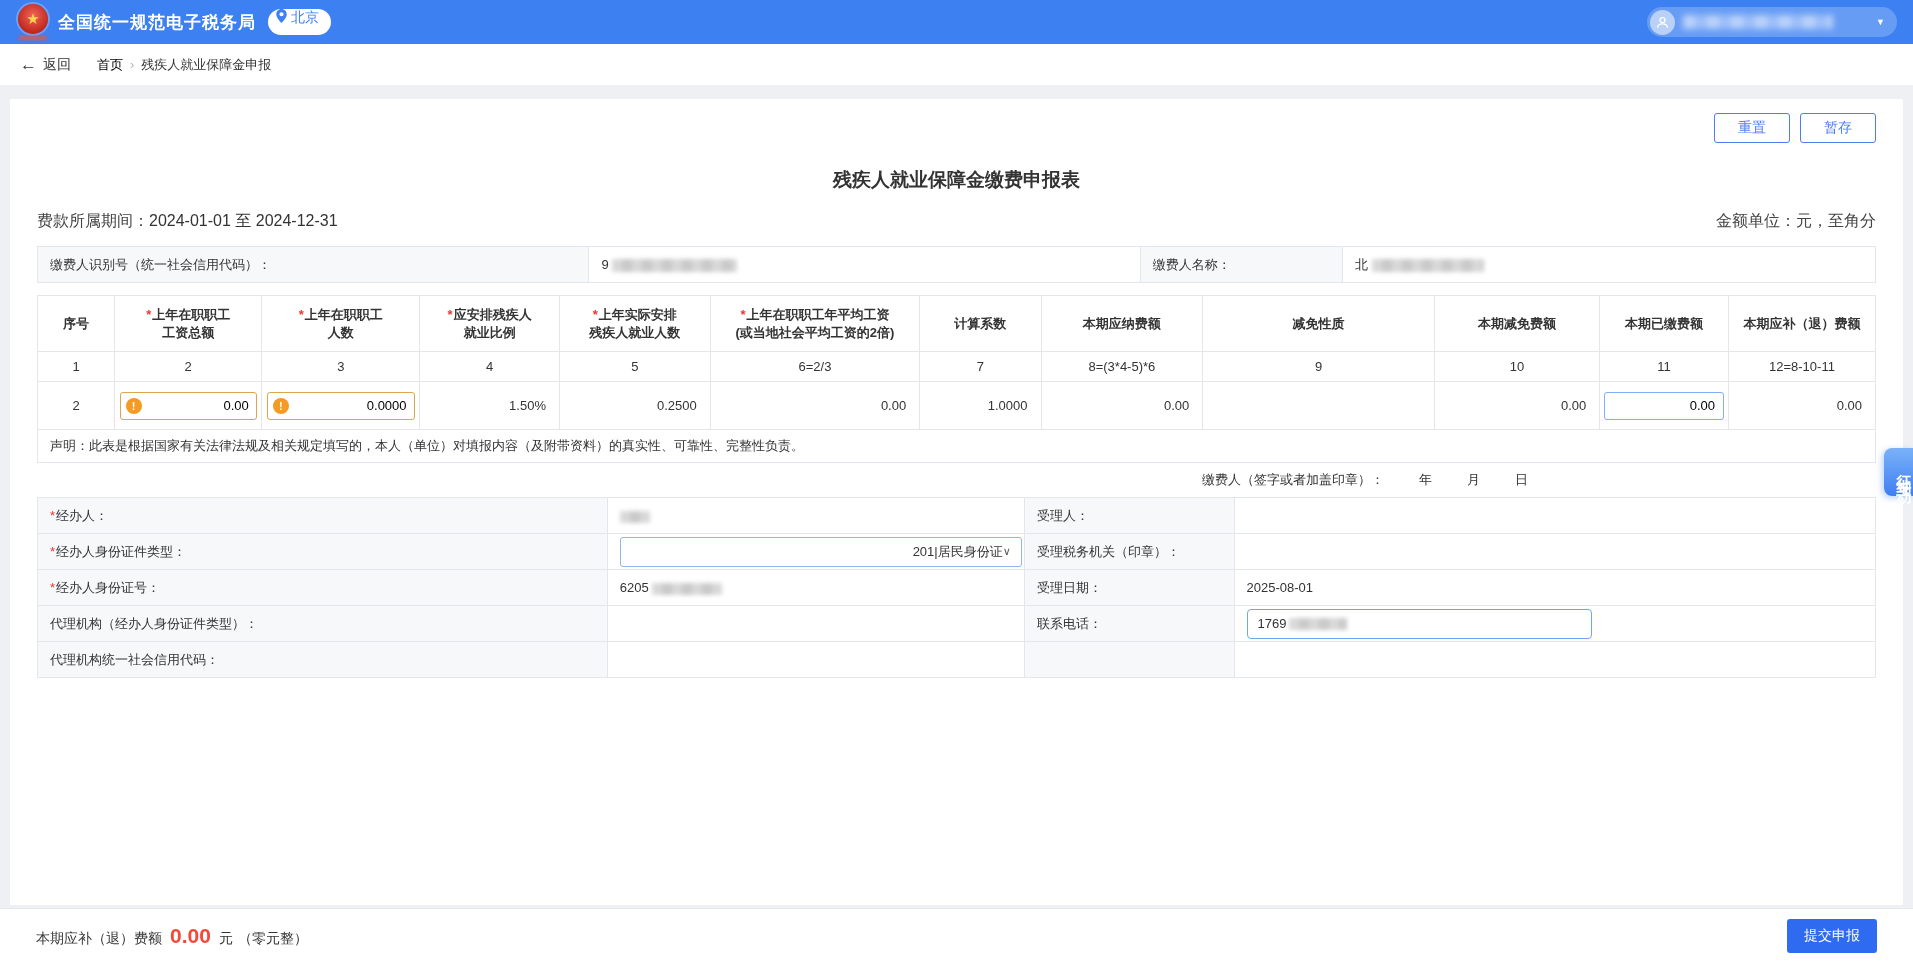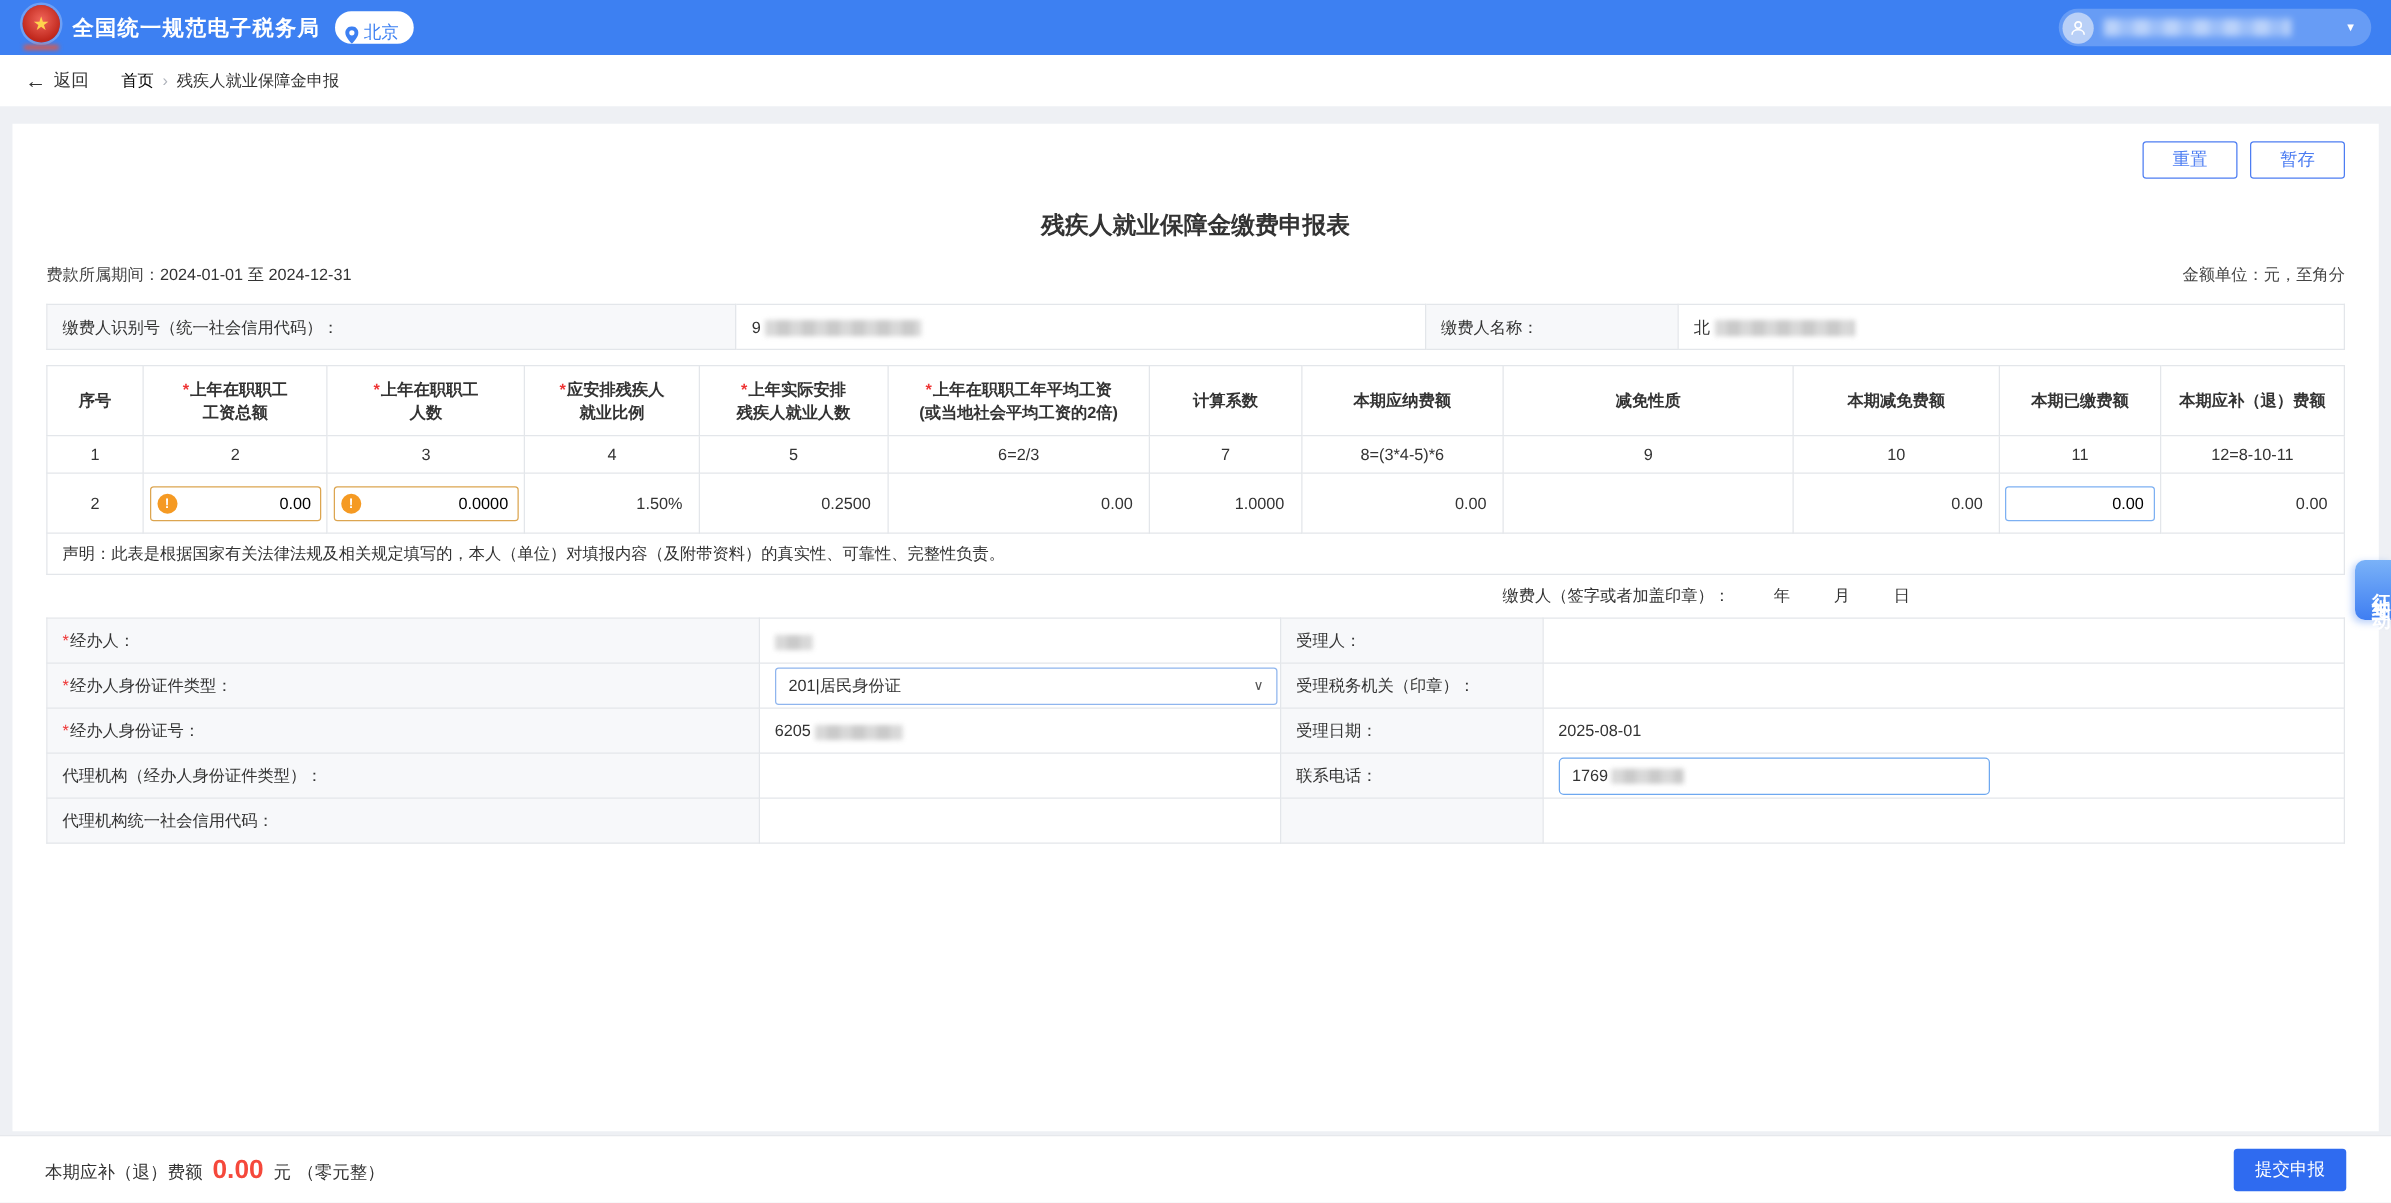--- a/index.html
+++ b/index.html
@@ -8,40 +8,40 @@
     font-family: "Liberation Sans", "DejaVu Sans", sans-serif;
     background:#eef0f4; color:#333; font-size:13px; position:relative;
   }
   
   .app-header{ height:44px; background:#3d80f2; display:flex; align-items:center; padding:0 18px; position:relative; }
   .emblem-wrap{ display:flex; flex-direction:column; align-items:center; margin-right:10px; }
   .emblem{ width:30px; height:30px; border-radius:50%; background:radial-gradient(circle at 50% 40%, #f0655a, #c0271c 70%);
     display:flex; align-items:center; justify-content:center; color:#ffd34d; font-size:15px; box-shadow:0 0 0 2px rgba(255,255,255,.25);}
   .emblem-caption{ width:28px; height:4px; margin-top:2px; background:#d65a4e; filter:blur(1.5px); border-radius:1px;}
   .app-title{ color:#fff; font-size:17px; font-weight:bold; letter-spacing:1px; margin-right:12px; }
-  .loc-pill{ background:#fff; color:#3d80f2; border-radius:14px; height:26px; padding:0 12px 0 8px; display:flex; align-items:flex-end; gap:4px; font-size:14px; cursor:pointer;}
+  .loc-pill{ background:#fff; color:#3d80f2; border-radius:14px; height:26px; padding:0 12px 0 8px; display:flex; align-items:flex-start; gap:4px; font-size:14px; cursor:pointer;}
   .user-chip{ position:absolute; right:16px; top:7px; height:30px; background:rgba(255,255,255,.22); border-radius:16px;
     display:flex; align-items:center; gap:8px; padding:0 12px 0 3px; min-width:250px; cursor:pointer;}
   .avatar{ width:25px; height:25px; border-radius:50%; background:#b9d0f7; display:flex; align-items:center; justify-content:center; }
   .caret{ color:#fff; font-size:9px; margin-left:auto; }
   
   .nav-bar{ height:41px; background:#fff; display:flex; align-items:center; padding:0 20px; font-size:14px; }
   .back-group{ display:flex; align-items:center; gap:6px; color:#333; cursor:pointer; }
   .back-arrow{ font-size:17px; line-height:1; }
   .crumbs{ margin-left:26px; display:flex; align-items:center; gap:7px; font-size:13px; }
   .crumb-home{ color:#000000; cursor:pointer; }
   .crumb-sep{ color:#b0b4bc; }
   .crumb-cur{ color:#333; }
   
   .card{ position:absolute; left:10px; right:10px; top:99px; bottom:57px; background:#fff; }
   .card-inner{ padding:0 27px; }
   .toolbar{ display:flex; justify-content:flex-end; gap:10px; padding-top:14px; }
   .btn-outline{ background:#fff; border:1px solid #4d7df2; color:#4d7df2; font-size:14px; padding:5px 23px; border-radius:3px; cursor:pointer; }
   .form-title{ text-align:center; font-size:19px; font-weight:bold; margin-top:24px; }
-  .meta-row{ display:flex; justify-content:space-between; margin-top:18px; font-size:13px; color:#444;align-items:flex-end; }
+  .meta-row{ display:flex; justify-content:space-between; margin-top:18px; font-size:16px; color:#444;align-items:flex-end; }
   .meta-row b{ font-weight:normal; color:#333; }
   
   table{ border-collapse:collapse; width:100%; table-layout:fixed; }
   td,th{ border:1px solid #e3e6ea; font-size:13px; font-weight:normal; color:#333; }
   .info-table{ margin-top:14px; }
   .info-table td{ height:36px; padding:0 12px; }
   .lbl-cell{ background:#f7f8fa; }
   .fee-table{ margin-top:12px; }
   .fee-table th{ height:56px; padding:4px 3px; text-align:center; font-weight:600; }
   .th-title{ white-space:pre-line; }
@@ -53,21 +53,21 @@
     border:1px solid #dca550; border-radius:3px; background:#fff; padding:0 7px 0 5px; }
   .warn-icon{ width:16px; height:16px; border-radius:50%; background:#f59a23; color:#fff; font-size:11px; font-weight:bold;
     display:flex; align-items:center; justify-content:center; flex:0 0 16px;}
   .cellbox input{ border:none; outline:none; width:70%; text-align:right; font-size:13px; font-family:inherit; }
   .blue-input{ width:94%; height:28px; border:1px solid #7db0f2; border-radius:3px; text-align:right; padding:0 8px; font-size:13px; font-family:inherit; outline:none; }
   .declare-row{ border:1px solid #e3e6ea; border-top:none; padding:7px 12px; font-size:13px; }
   .sign-row{ display:flex; justify-content:flex-end; align-items:center; padding:8px 348px 8px 0; font-size:13px; gap:0;text-align:center; }
   .sign-row .d{ margin-left:35px; }
   .detail-table td{ height:36px; padding:0 12px; }
   .select-box{ width:402px; height:30px; border:1px solid #8fb5ee; border-radius:3px; display:flex; align-items:center;
-    justify-content:space-between; padding:0 10px; cursor:pointer; background:#fff; }
+    justify-content:flex-end; padding:0 10px; cursor:pointer; background:#fff; }
   .select-box .chev{ color:#555; font-size:11px; }
   .phone-box{ width:345px; height:30px; border:1px solid #6ea8f0; border-radius:4px; display:flex; align-items:center; padding:0 10px; background:#fff; gap:3px;}
   
   .redact{ display:inline-block; vertical-align:middle; border-radius:1px; filter:blur(2px);
     background:repeating-linear-gradient(90deg,#cfcfcf 0 10px,#bdbdbd 10px 20px); opacity:.8; }
   .redact.w-id{ width:125px; height:13px; }
   .redact.w-name{ width:112px; height:13px; }
   .redact.w-agent{ width:30px; height:12px; }
   .redact.w-idno{ width:70px; height:12px; }
   .redact.w-phone{ width:58px; height:12px; }

